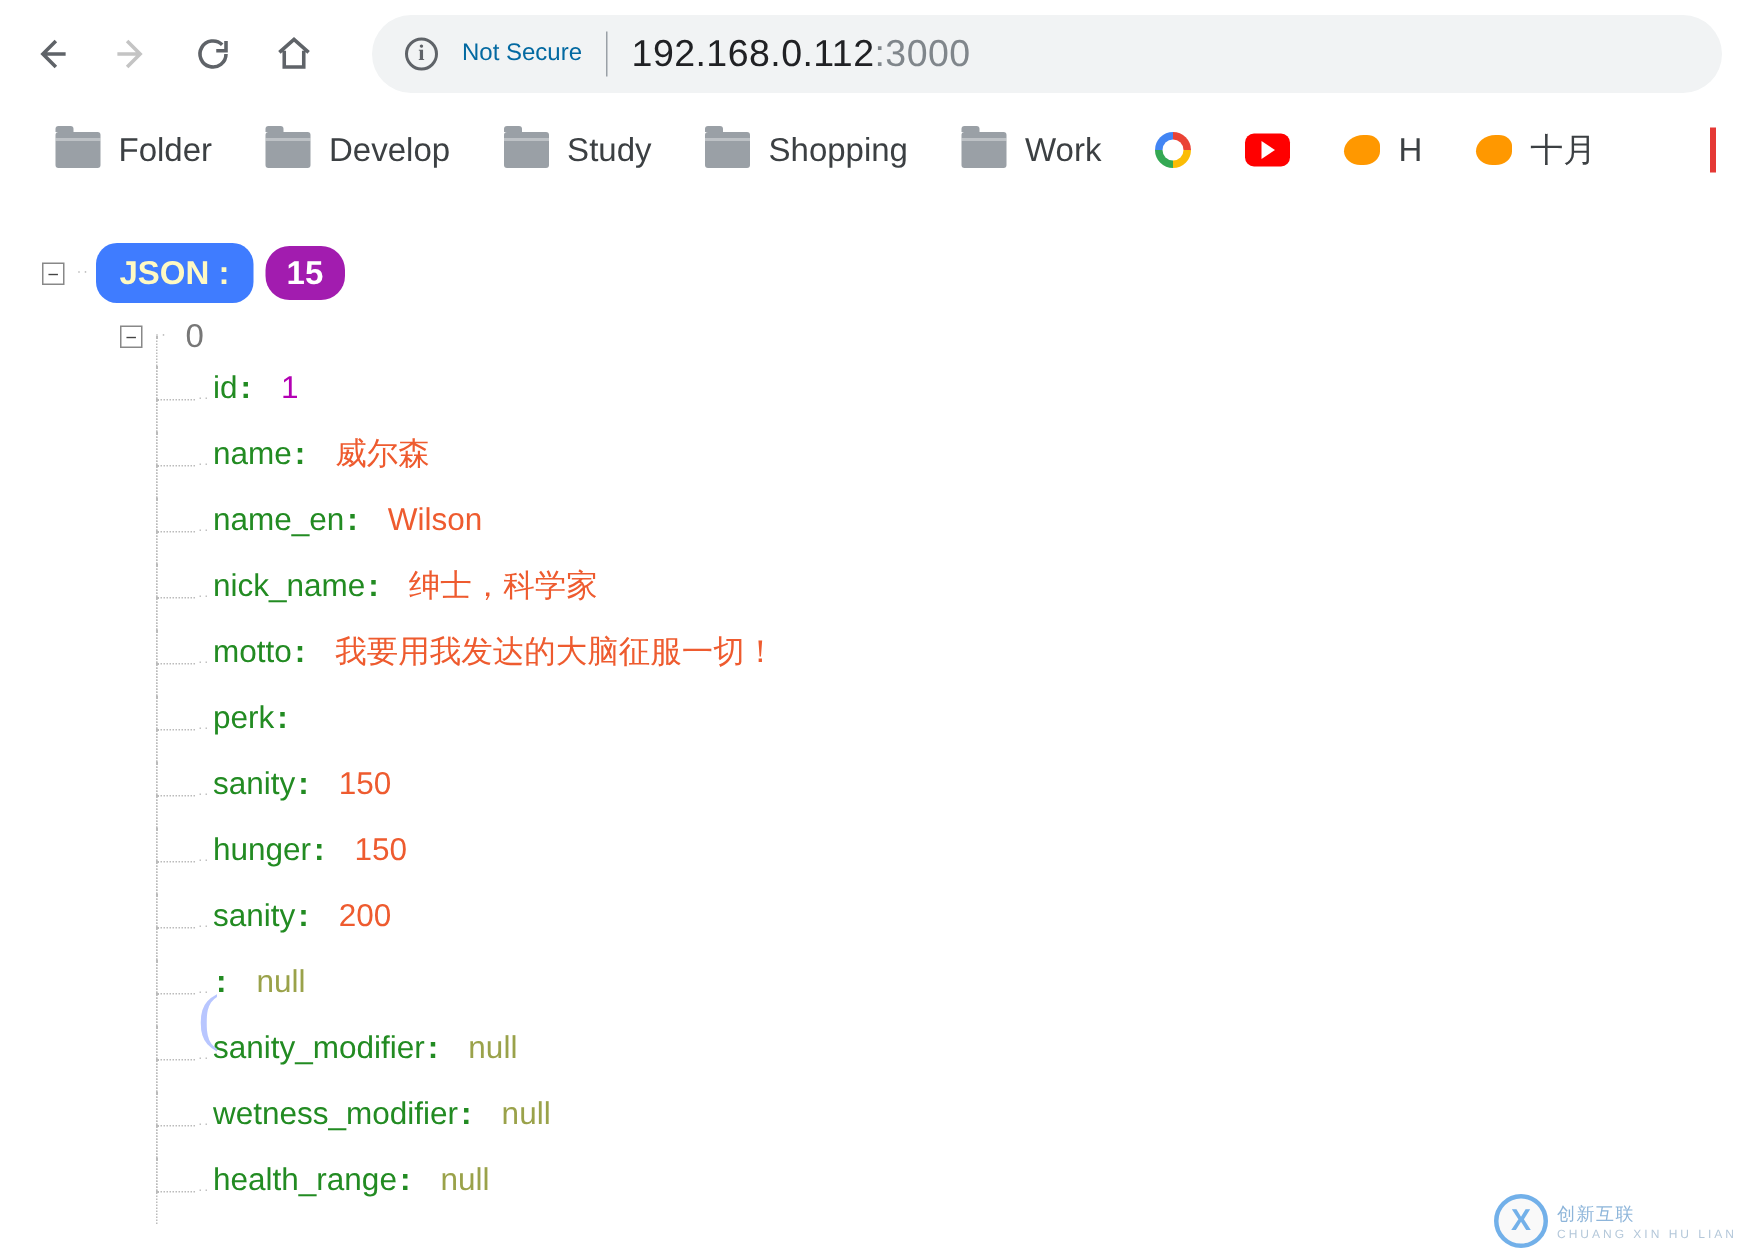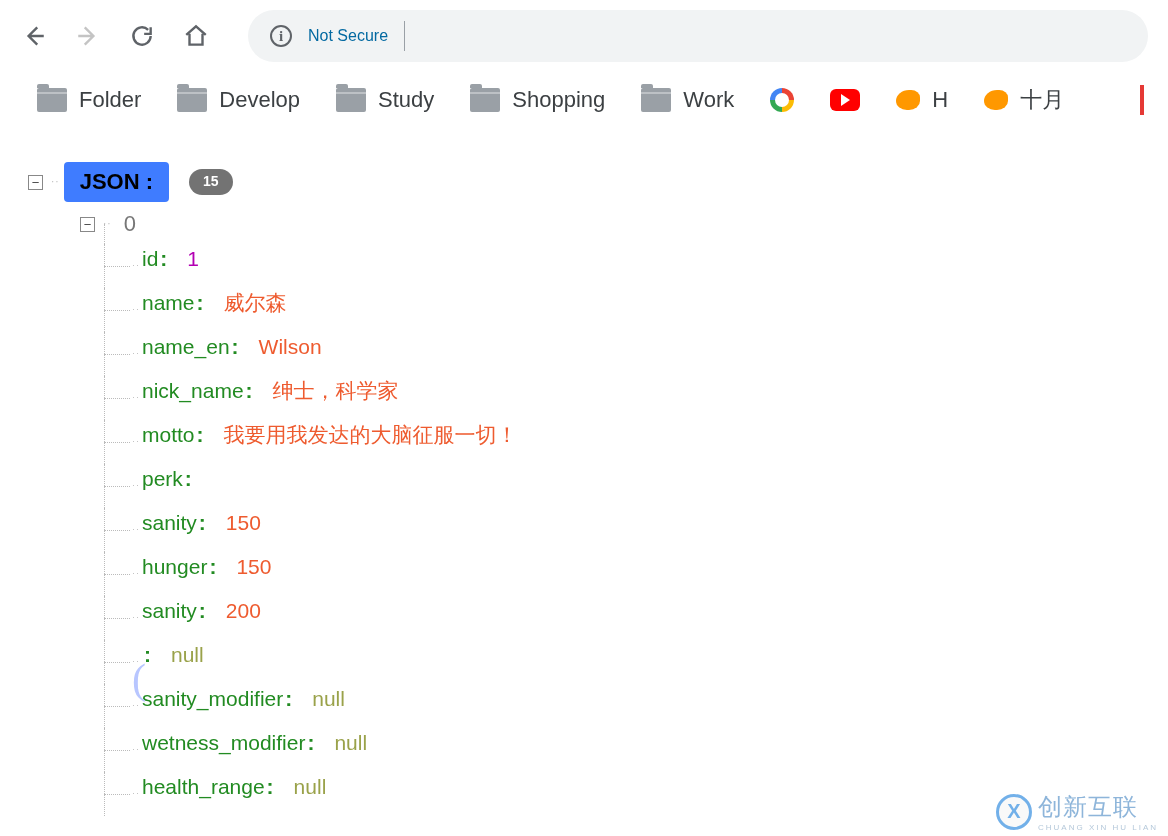--- a/index.html
+++ b/index.html
@@ -30,22 +30,22 @@
 .orange-blob { width: 24px; height: 20px; background: #ff9800; border-radius: 60% 40% 50% 50%; }
 .h-label { font-size: 22px; color: #3c4043; }
 .red-bar { width: 4px; height: 30px; background: #e53935; margin-left: auto; }
 
 
 .json-tree { padding: 32px 20px 8px 28px; font-family: Verdana, Helvetica, sans-serif; font-size: 21px; line-height: 1.4; }
 .tree-row { display: flex; align-items: center; min-height: 44px; position: relative; }
 .expander { width: 15px; height: 15px; border: 1px solid #888; background: #fff; display: flex; align-items: center; justify-content: center; font-size: 13px; line-height: 1; color: #444; margin-right: 8px; flex-shrink: 0; cursor: pointer; }
 .dots { color: #bbb; font-size: 10px; letter-spacing: 1px; margin-right: 4px; }
 
-.root-badge { background: #3f7cff; color: #000000; padding: 5px 16px; border-radius: 4px; font-weight: 700; font-size: 22px; margin-right: 20px; }
-.count-badge { background: #737373; color: #fff; padding: 3px 14px; border-radius: 16px; font-weight: 700; font-size: 14px; }
+.root-badge { background: #3f7cff; color: #fef9c3; padding: 5px 16px; border-radius: 14px; font-weight: 700; font-size: 22px; margin-right: 8px; }
+.count-badge { background: #a21caf; color: #fff; padding: 3px 14px; border-radius: 16px; font-weight: 700; font-size: 22px; }
 
 .index-row { padding-left: 52px; display:flex; align-items:center; min-height: 40px; }
 .idx-label { color: #777; font-size: 22px; margin-left: 8px; }
 
 .kv-list { padding-left: 114px; position: relative; }
 .kv-list::before { content:""; position:absolute; left: 76px; top:-20px; bottom: 22px; border-left: 1px dotted #bbb; }
 .kv-row { display: flex; align-items: baseline; min-height: 44px; position: relative; }
 .kv-row::before { content:""; position:absolute; left:-38px; top:0; bottom:0; border-left:1px dotted #bbb; }
 .kv-row .branch { position:absolute; left:-38px; top:50%; width: 26px; border-top:1px dotted #bbb; }
 .kv-row .bdots { position:absolute; left:-10px; top:50%; transform:translateY(-58%); color:#bbb; font-size:9px; letter-spacing:1px; }
@@ -54,21 +54,21 @@
 .val { margin-left: 18px; }
 .val.num { color: #b300b3; font-weight: 500; }
 .val.str { color: #ee5b2f; }
 .val.null { color: #9aa24a; }
 
 .side-paren { position:absolute; left:132px; top:655px; font-size:42px; color:#b8c6ff; font-family: Georgia, serif; pointer-events:none; }
 
 
 .watermark { position:absolute; right:10px; bottom:4px; display:flex; align-items:center; gap:6px; opacity:.85; }
 .wm-circle { width:36px; height:36px; border:3px solid #5aa3e6; border-radius:50%; display:flex; align-items:center; justify-content:center; color:#5aa3e6; font-weight:700; font-size:20px; background:#f8f8f8; }
-.wm-text { font-size:24px; color:#7ba9d4; letter-spacing:1px; }
+.wm-text { font-size:12px; color:#7ba9d4; letter-spacing:1px; }
 .wm-sub { font-size:8px; color:#a7bed3; letter-spacing:2px; }
 </style>
 </head>
 <body>
 
 <div class="browser-toolbar">
   <div class="nav-btn">
     <svg width="26" height="26" viewBox="0 0 24 24">
         <path d="M15 4l-8 8 8 8M7 12h14"></path>
       </svg>
@@ -85,20 +85,23 @@
   </div>
   <div class="nav-btn">
     <svg width="26" height="26" viewBox="0 0 24 24">
         <path d="M3 11l9-8 9 8M6 10v10h12V10"></path>
       </svg>
   </div>
   <div class="address-bar">
     <span class="info-icon">i</span>
     <span class="not-secure">Not Secure</span>
     <span class="url-sep"></span>
+    <span>
+      <span class="url-host">192.168.0.112</span><span class="url-host url-port">:3000</span>
+    </span>
   </div>
 </div>
 
 <div class="bookmarks-bar">
   <div class="bookmark">
       <span class="folder-icon"></span>
       <span>Folder</span>
     </div>
   <div class="bookmark">
       <span class="folder-icon"></span>

